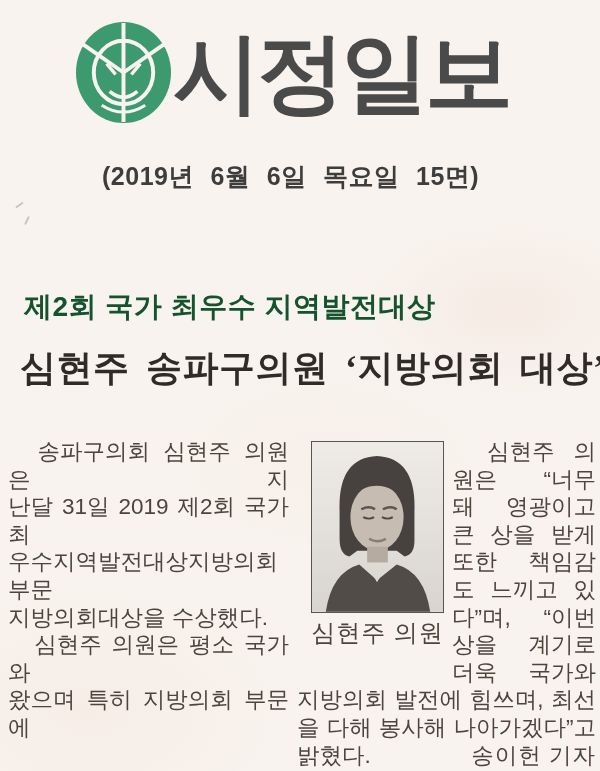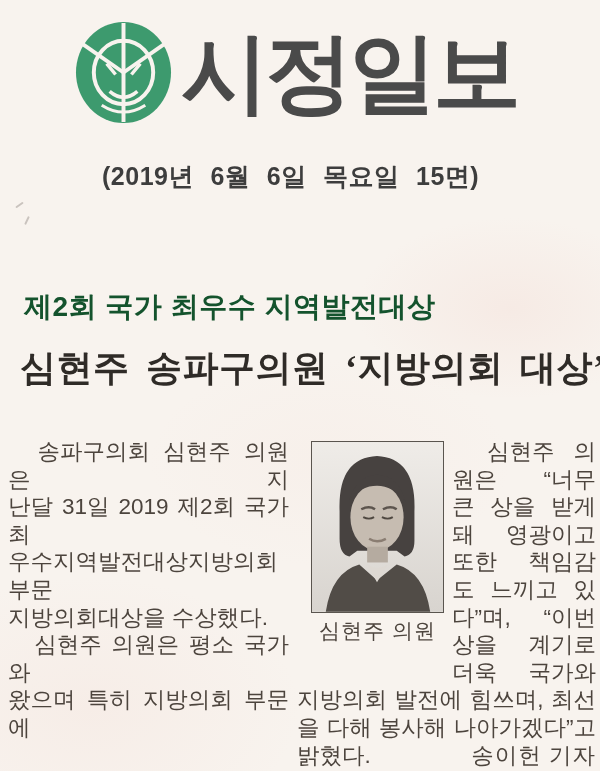--- a/index.html
+++ b/index.html
@@ -12,21 +12,21 @@
     color: #4c443d;
     background:
       radial-gradient(ellipse 220px 130px at 85% 40%, rgba(238,200,190,.20), transparent 70%),
       radial-gradient(ellipse 300px 190px at 15% 92%, rgba(238,205,195,.16), transparent 70%),
       radial-gradient(ellipse 260px 150px at 55% 60%, rgba(240,210,200,.10), transparent 70%),
       #f8f3ee;
   }
 
   .masthead {
     position: absolute; top: 20px; left: 74px;
-    display: flex; align-items: center; gap: 8px;
+    display: flex; align-items: center; gap: 0;
   }
   .logo { display: inline-block; width: 99px; height: 105px; }
   .logo svg { display: block; width: 100%; height: 100%; }
   .paper-title {
     margin: 0;
     font-size: 88px; line-height: 1;
     font-weight: 900;
     letter-spacing: -4px;
     color: #4a4a4a;
   }
@@ -83,21 +83,21 @@
   .photo {
     width: 133px; height: 172px;
     border: 1px solid #5a554f;
     background: #e9e6e2;
   }
   .photo svg { display: block; width: 100%; height: 100%; }
   .photo-caption {
     margin-top: 4px;
     height: 25px;
     text-align: center;
-    font-size: 21px;
+    font-size: 24px;
     letter-spacing: 1px;
     color: #4c443d;
   }
 
   .closing-row {
     display: flex; justify-content: space-between; align-items: baseline;
     font-size: 22.5px; line-height: 27.6px;
     color: #4c443d;
     gap: 17px;
   }
@@ -174,22 +174,22 @@
             <path d="M14 172 Q20 132 48 124 L66 140 L86 124 Q114 132 120 172 Z" fill="#514c47"></path>
             <path d="M56 124 L66 142 L77 124 Q66 131 56 124 Z" fill="#ded9d3"></path>
           </svg>
         </div>
         <figcaption class="photo-caption">심현주 의원</figcaption>
       </figure>
 
       <div class="right-lines">
           <div class="tline">　심현주 의</div>
           <div class="tline">원은 “너무</div>
+          <div class="tline">돼 영광이고</div>
           <div class="tline">큰 상을 받게</div>
-          <div class="tline">돼 영광이고</div>
           <div class="tline">또한 책임감</div>
           <div class="tline">도 느끼고 있</div>
           <div class="tline">다”며, “이번</div>
           <div class="tline">상을 계기로</div>
           <div class="tline">더욱 국가와</div>
           <div class="tline">지방의회 발전에 힘쓰며, 최선</div>
           <div class="tline">을 다해 봉사해 나아가겠다”고</div>
         </div>
 
       <div class="closing-row">

